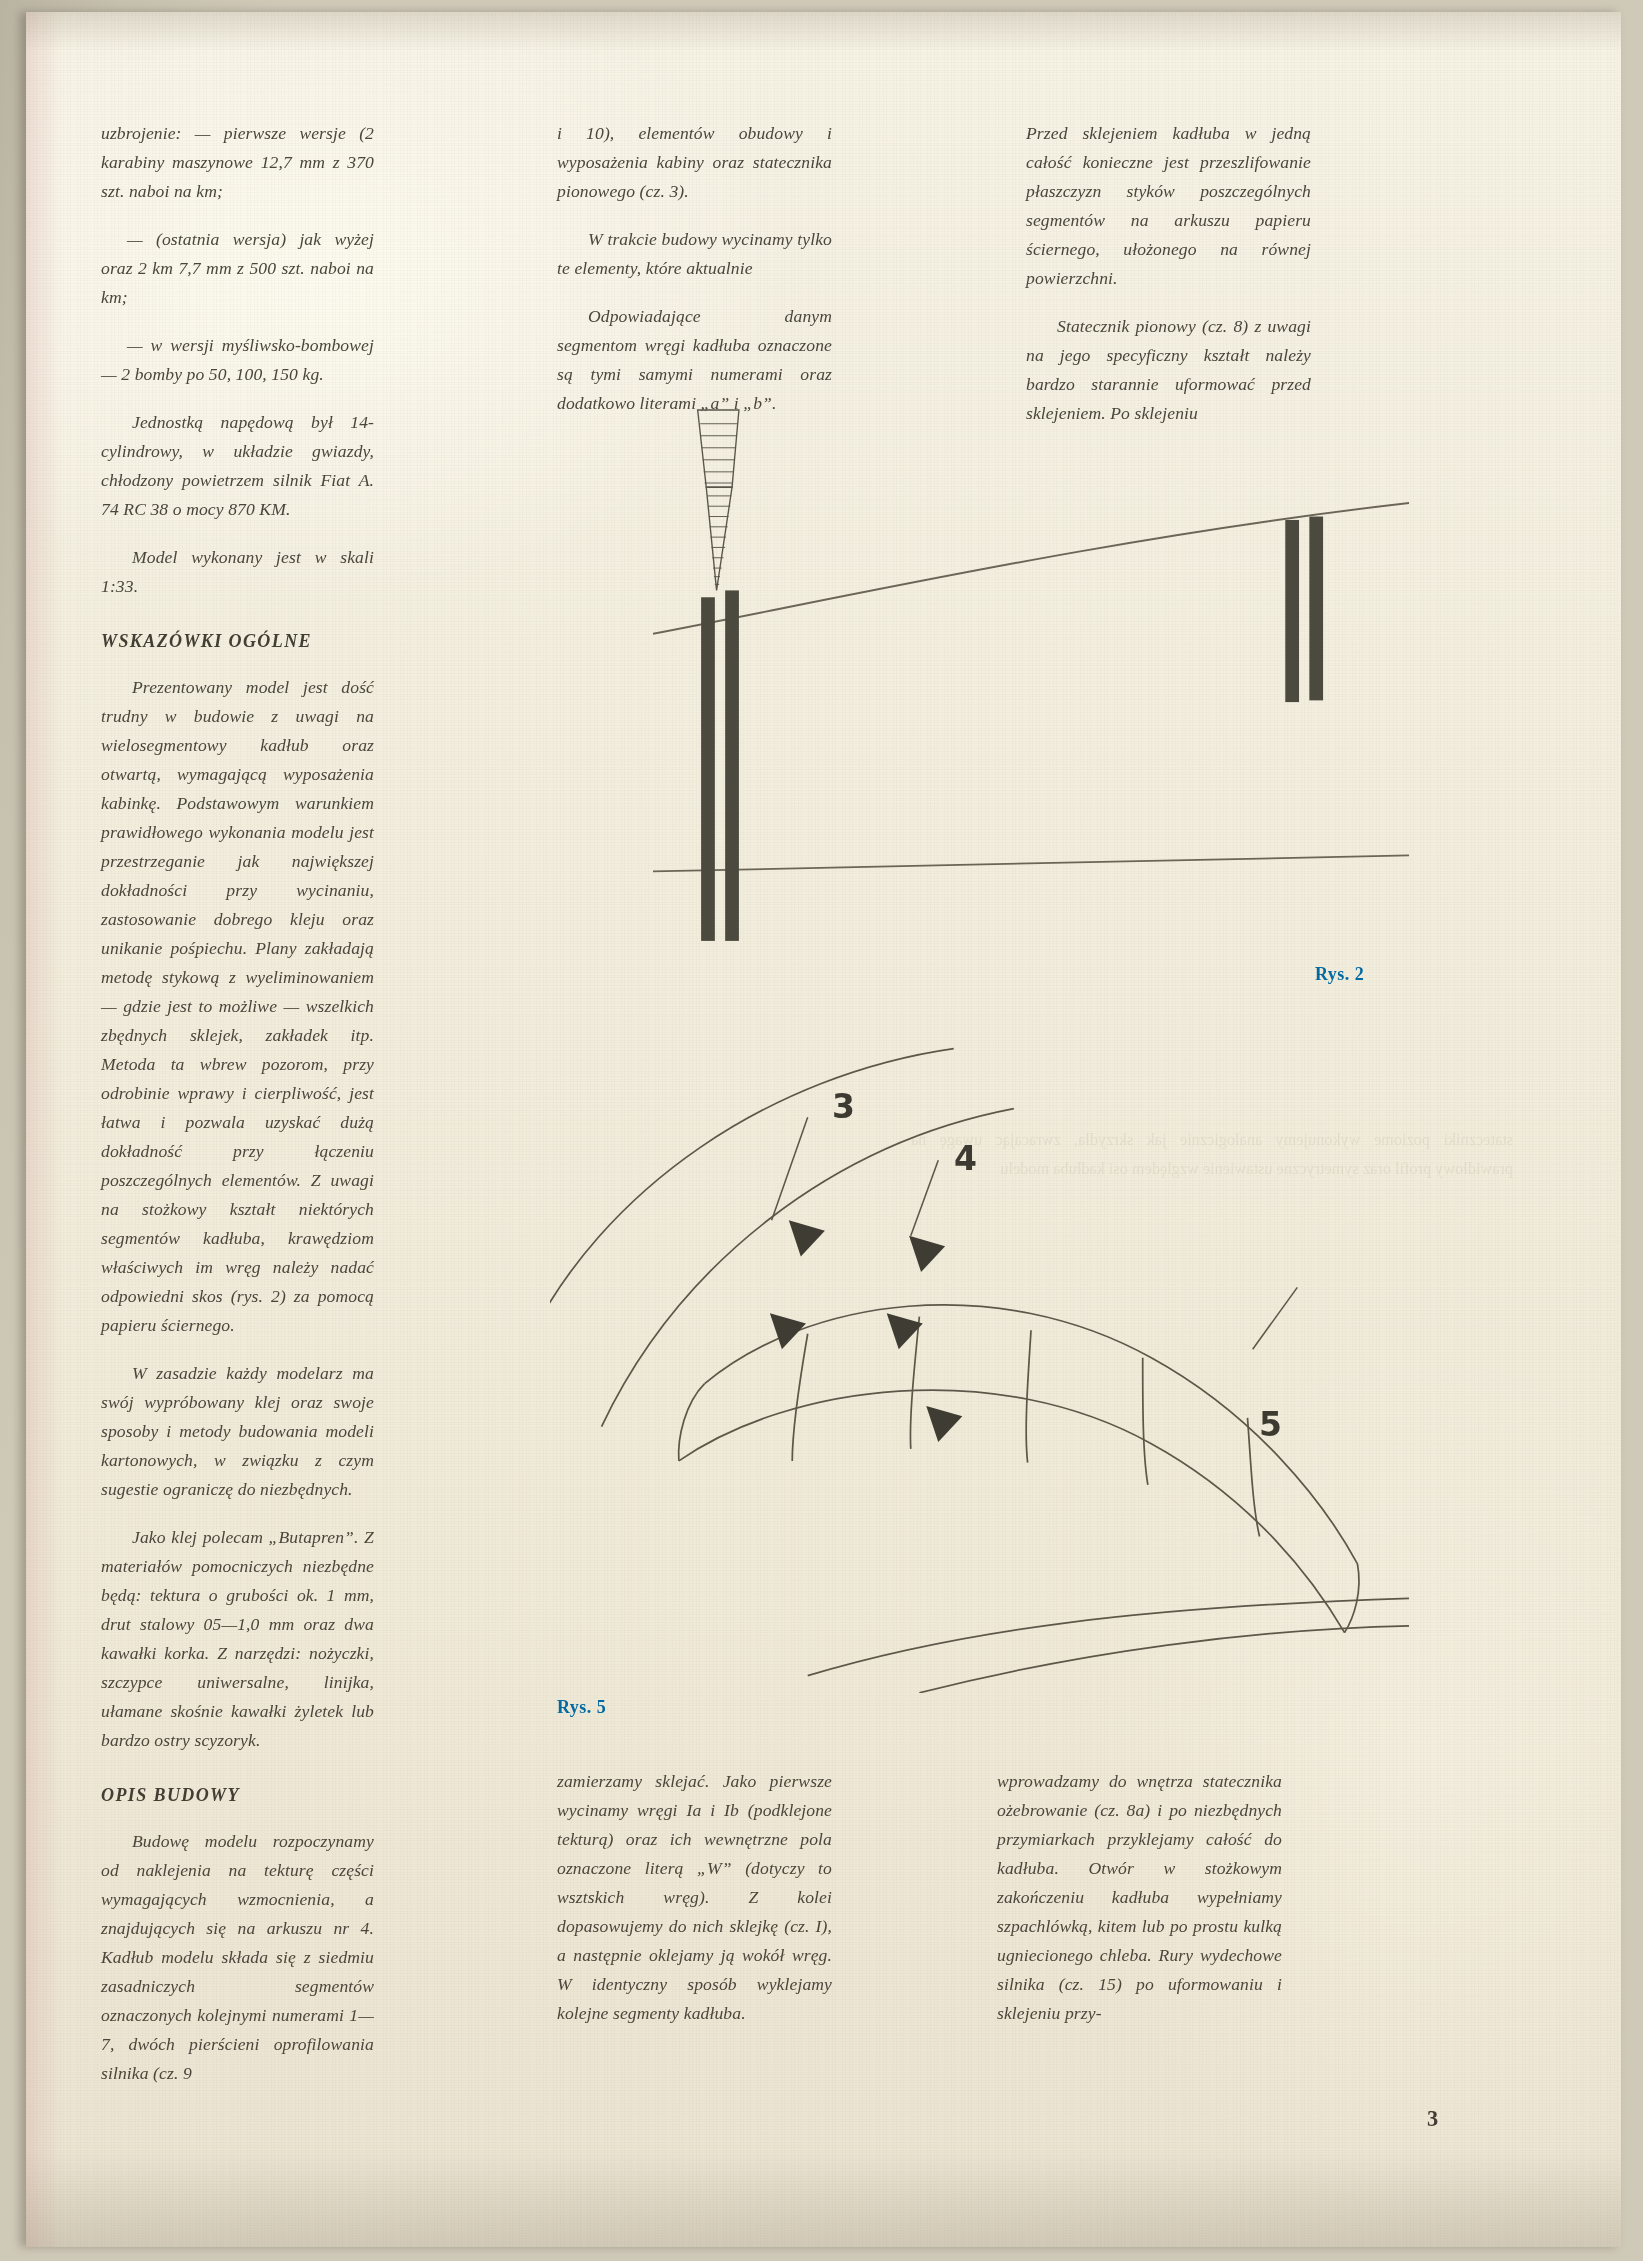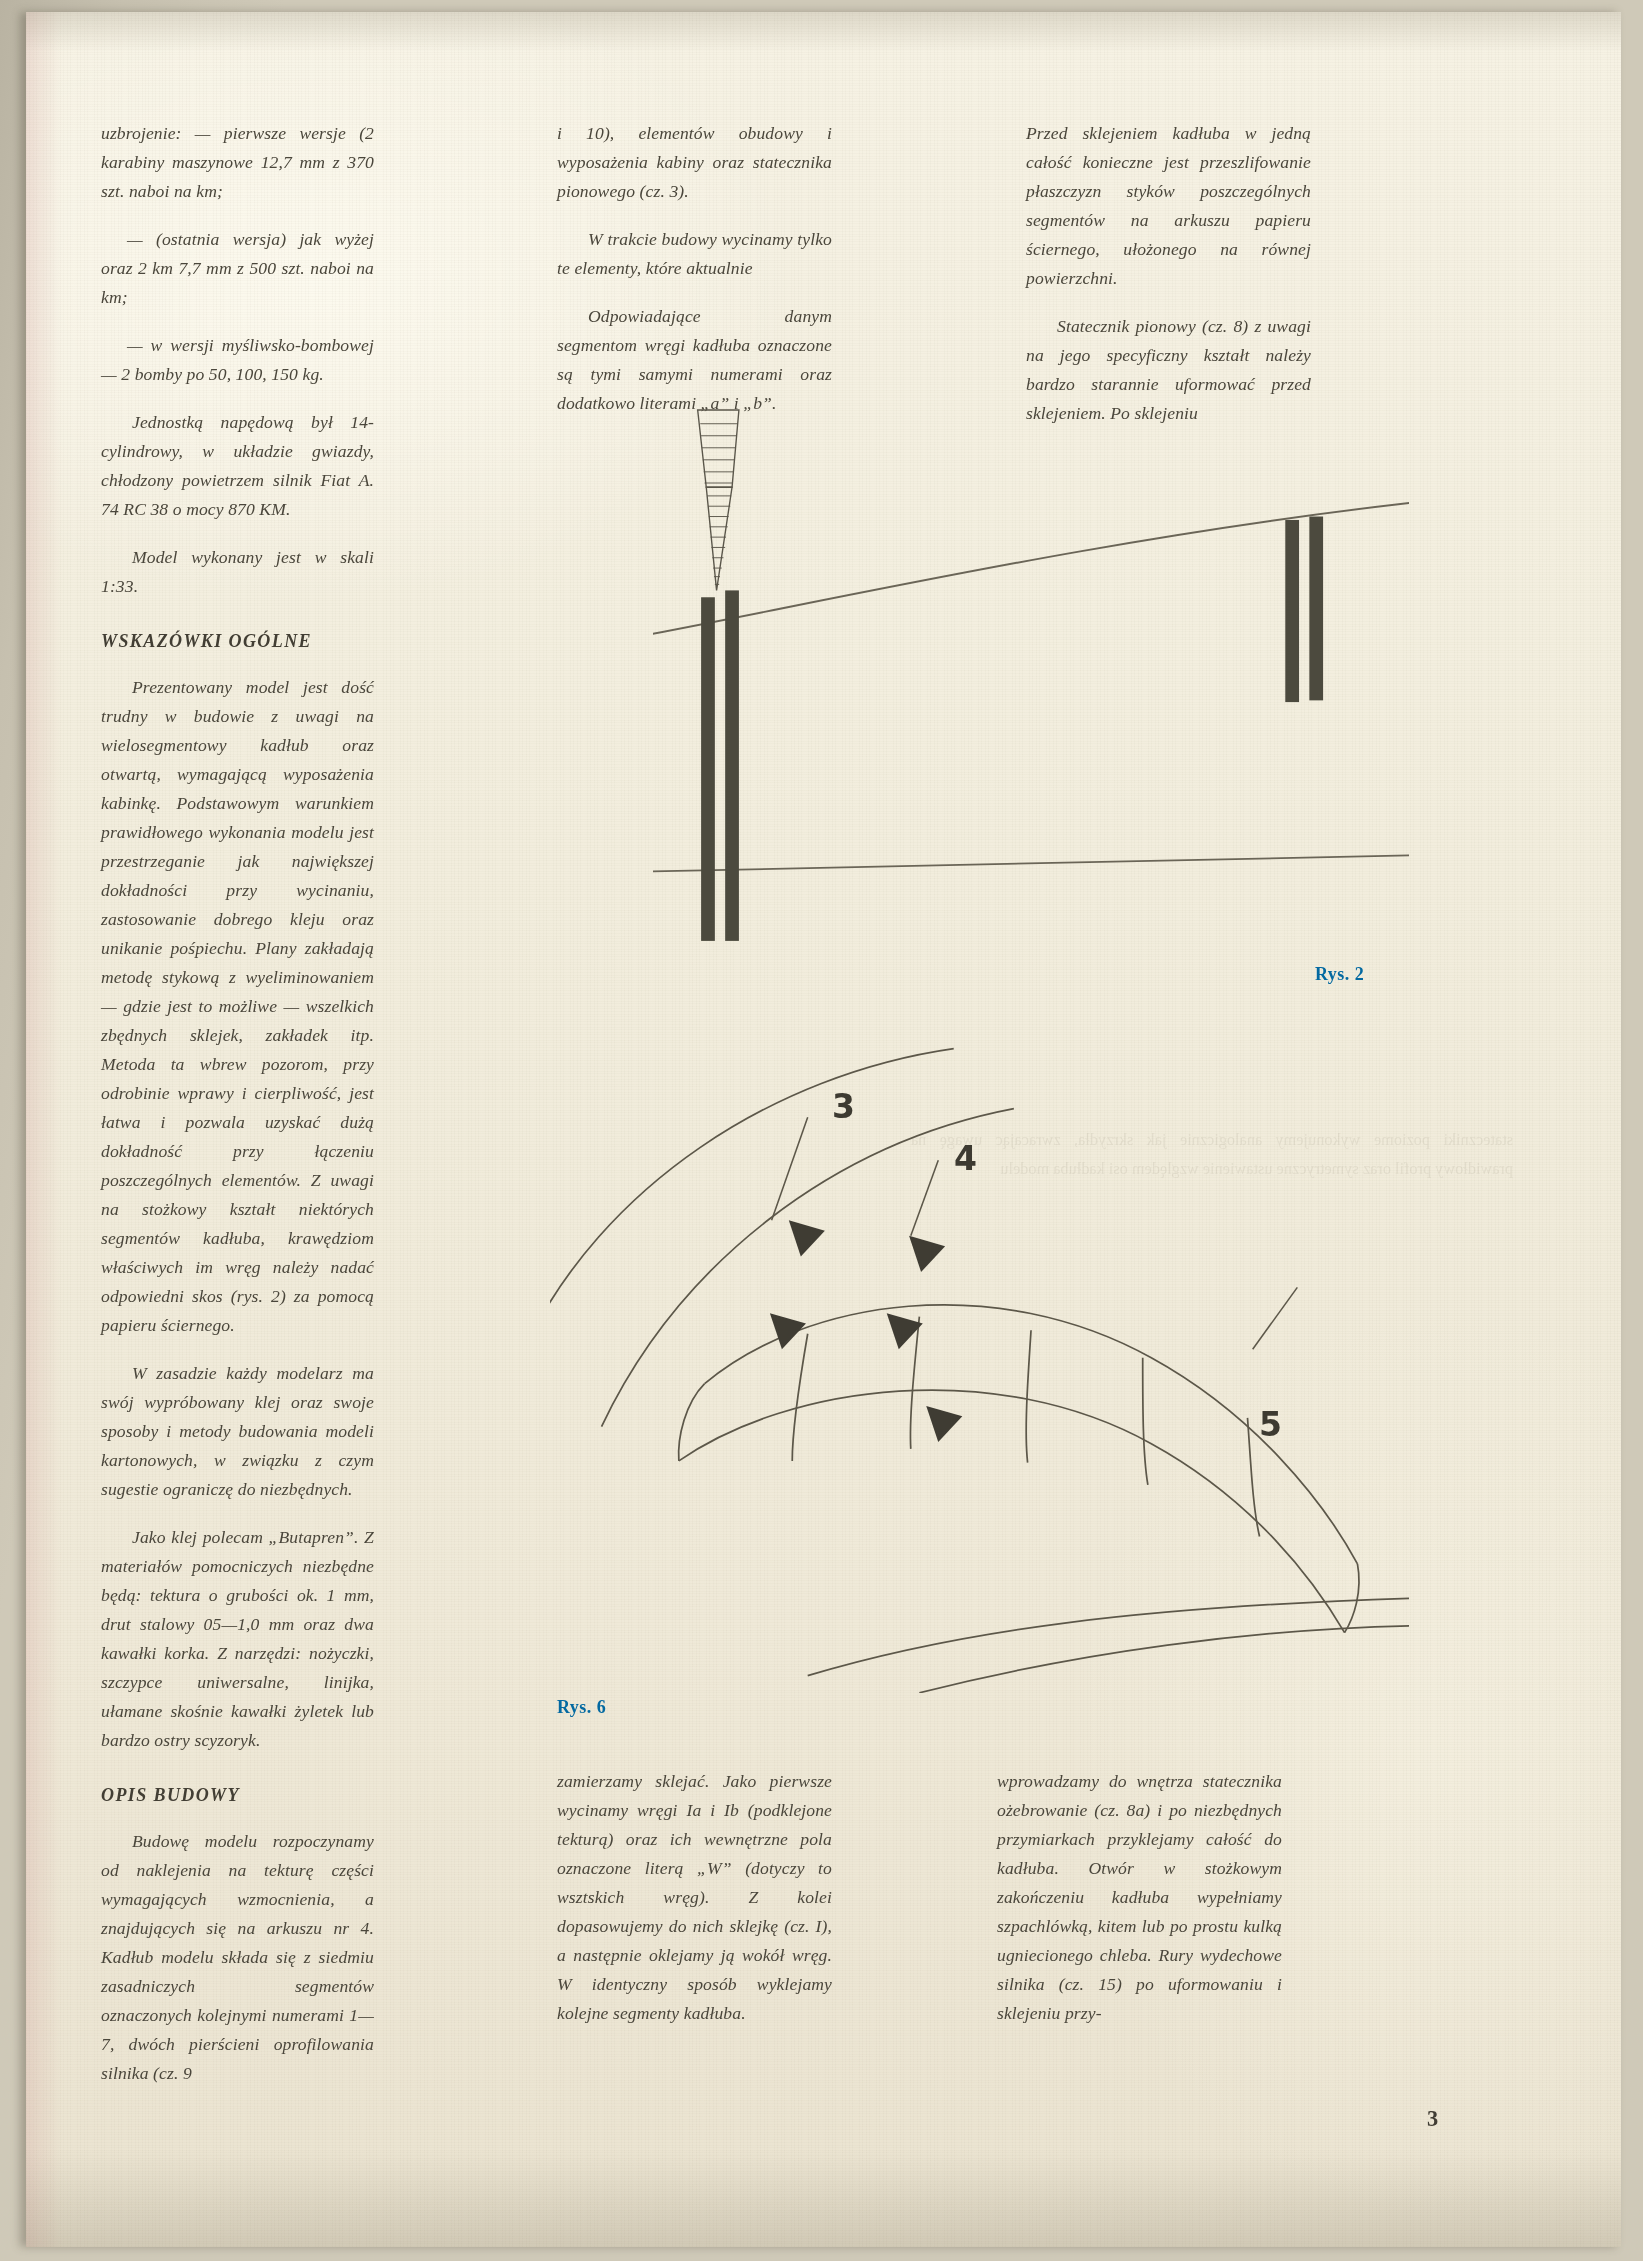--- a/index.html
+++ b/index.html
@@ -266,21 +266,21 @@
           <polygon points="392,348 434,360 406,390"></polygon>
           <polygon points="438,456 480,468 452,498"></polygon>
         </g>
       </svg>
     </div>
 
     <div class="callout" style="left:832px;top:1087px;">3</div>
     <div class="callout" style="left:954px;top:1139px;">4</div>
     <div class="callout" style="left:1259px;top:1405px;">5</div>
 
-    <div class="caption" id="cap-rys3">Rys. 6</div>
+    <div class="caption" id="cap-rys3">Rys. 5</div>
 
     <div class="showthrough">
       <p>stateczniki poziome wykonujemy analogicznie jak skrzydła,
          zwracając uwagę na prawidłowy profil oraz symetryczne
          ustawienie względem osi kadłuba modelu</p>
     </div>
 
     <div class="page-number">3</div>
   </div>
 </div>

